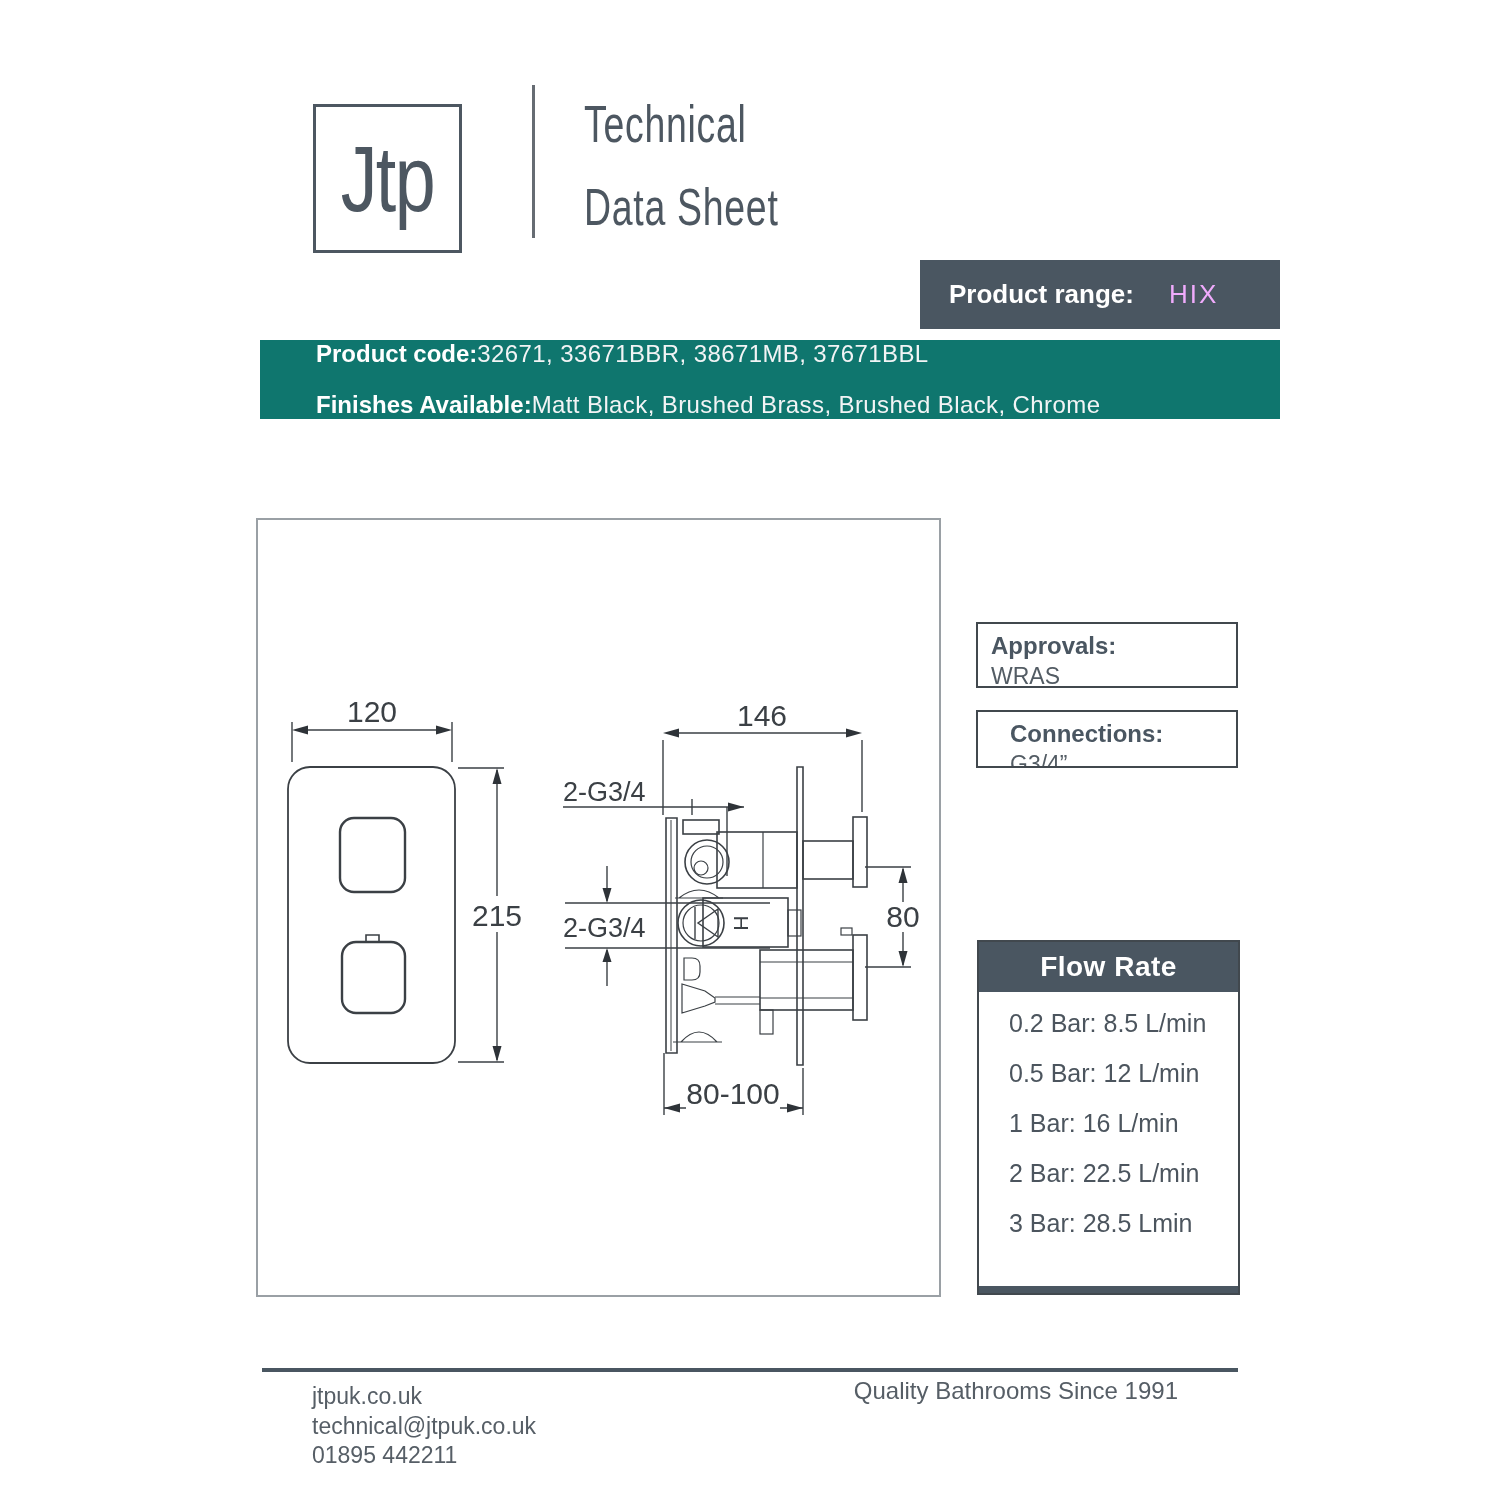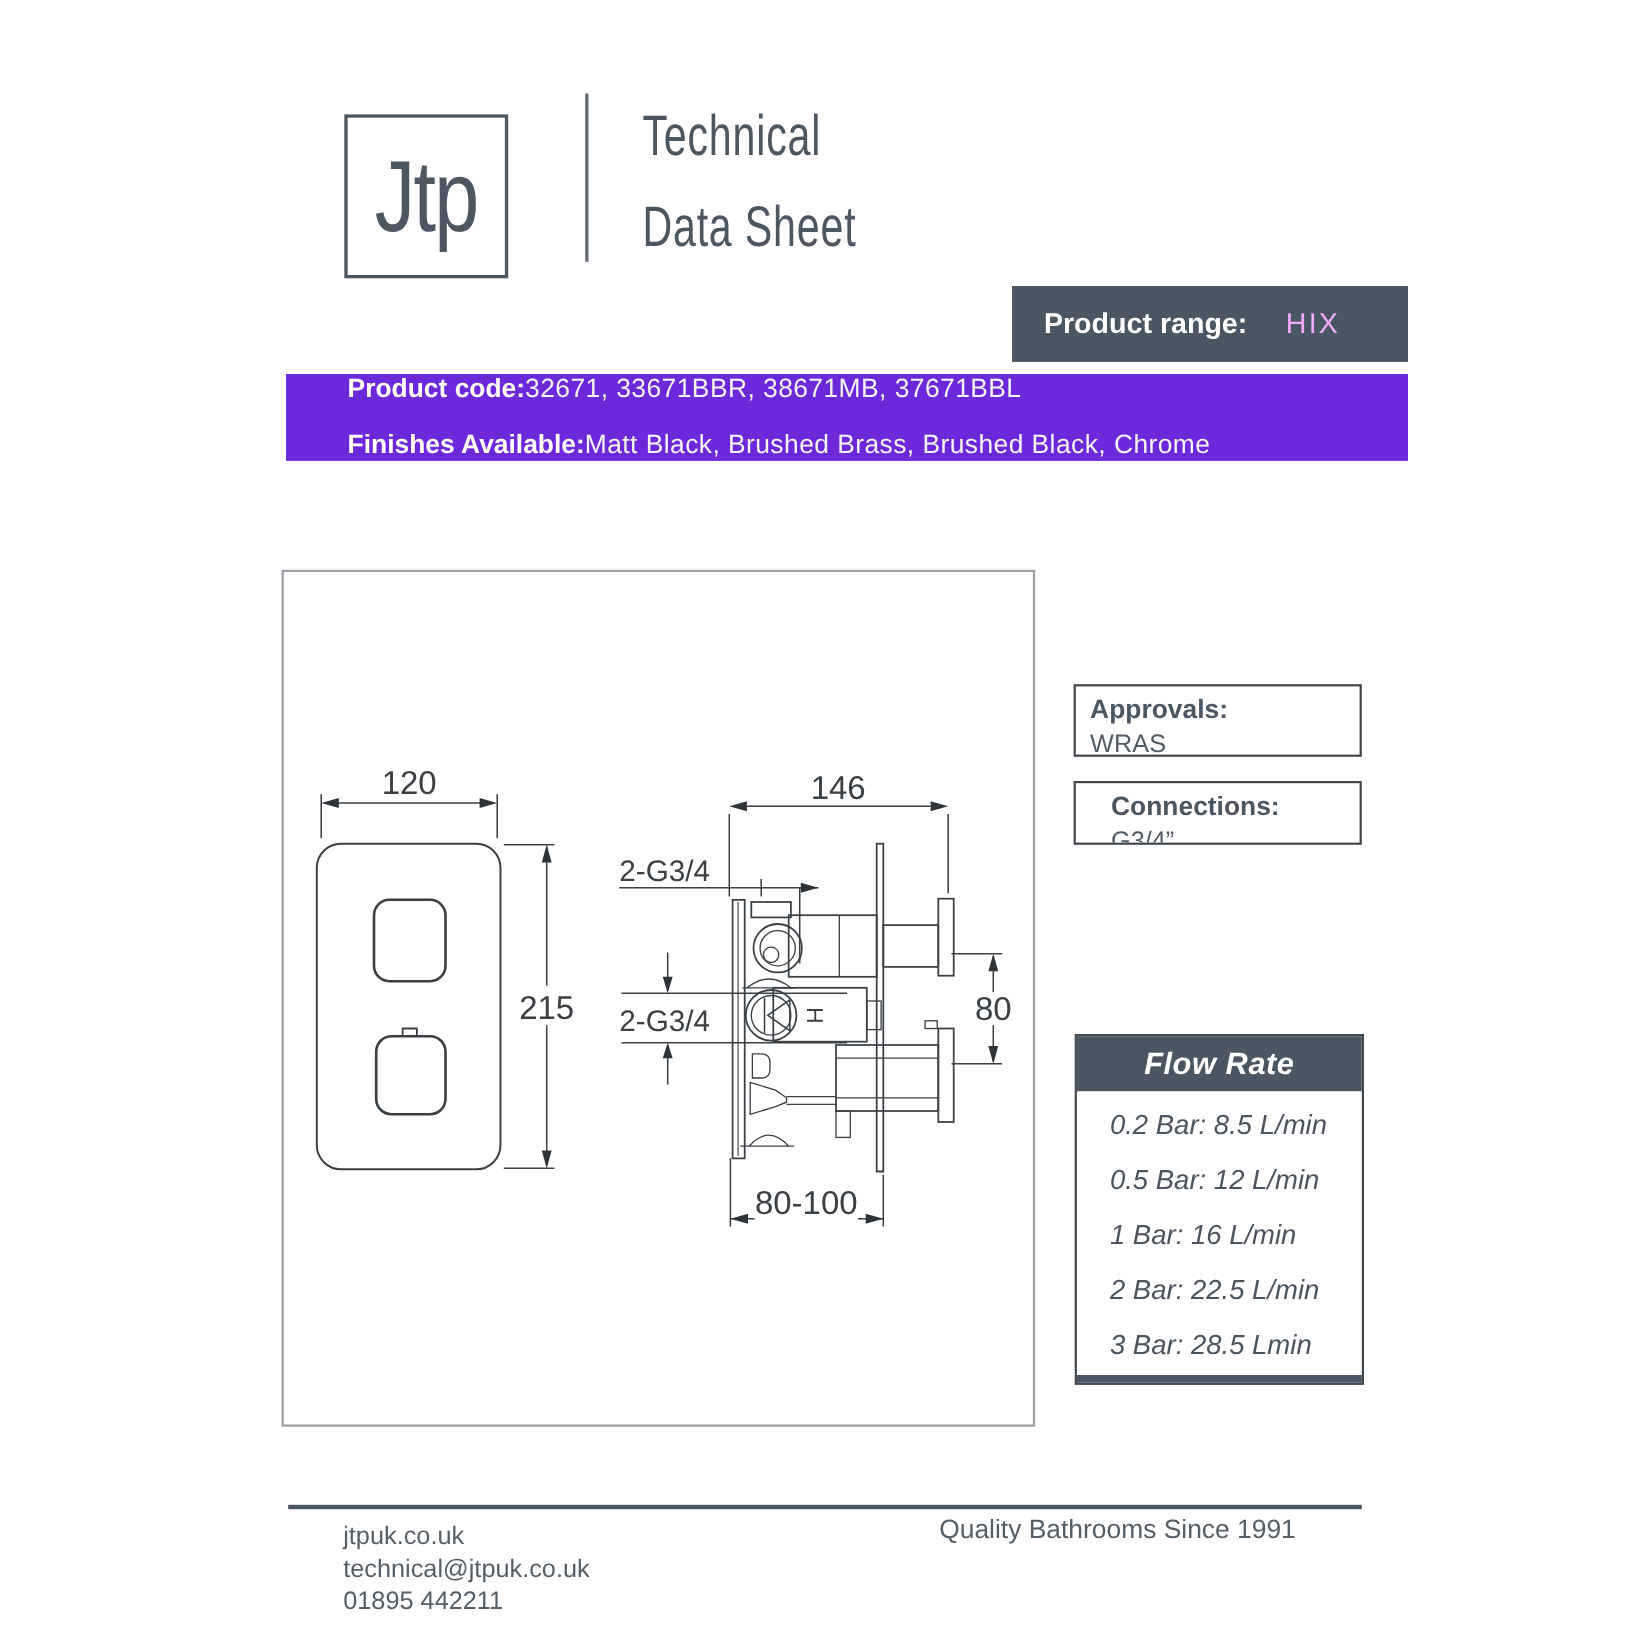--- a/index.html
+++ b/index.html
@@ -40,21 +40,21 @@
   .range-bar {
     position: absolute; left: 920px; top: 260px;
     width: 360px; height: 69px; background: #4a5661;
     display: flex; align-items: center; padding-left: 29px;
     color: #ffffff; font-size: 26px; white-space: nowrap;
   }
   .range-bar .lbl { font-weight: 700; }
   .range-bar .val { margin-left: 35px; letter-spacing: 2px; color: #f0abfc; }
   .code-bar {
     position: absolute; left: 260px; top: 340px;
-    width: 1020px; height: 79px; background: #6d28d9;
+    width: 1020px; height: 79px; background: #0f766e;
     display: flex; flex-direction: column; justify-content: center;
     padding-left: 56px; gap: 23px;
     color: #ffffff; font-size: 24px; white-space: nowrap;
   }
   .code-bar .row { display: flex; }
   .code-bar .lbl { font-weight: 700; }
   .code-bar .val { color: #f2f4f5; letter-spacing: 0.4px; }
   
   .drawing-box {
     position: absolute; left: 256px; top: 518px;
@@ -71,22 +71,22 @@
     position: absolute; left: 976px; width: 262px;
     border: 2px solid #41484e; background: #fff;
     padding: 8px 0 0 13px; overflow: hidden;
   }
   .spec-panel .lbl { font-weight: 700; font-size: 24px; color: #4a5661; white-space: nowrap; }
   .spec-panel .val { font-size: 23px; color: #535c64; margin-top: 3px; white-space: nowrap; }
   .spec-panel .val.small { font-size: 21px; letter-spacing: -0.3px; }
   
   .flow-box {
     position: absolute; left: 977px; top: 940px;
-    width: 263px; height: 319px;
-    border: 2px solid #41484e; background: #fff; font-style: italic;
+    width: 263px; height: 355px;
+    border: 2px solid #41484e; background: #fff;
   }
   .flow-head {
     height: 50px; background: #4a5661; color: #ffffff;
     font-weight: 700; font-size: 28px; text-align: center; line-height: 50px;
     letter-spacing: 0.5px;
   }
   .flow-rows { padding: 17px 0 0 30px; }
   .flow-row { height: 50px; font-size: 25px; color: #4c555e; white-space: nowrap; }
   .flow-foot { position: absolute; left: 0; bottom: 0; width: 100%; height: 7px; background: #4a5661; }
   

